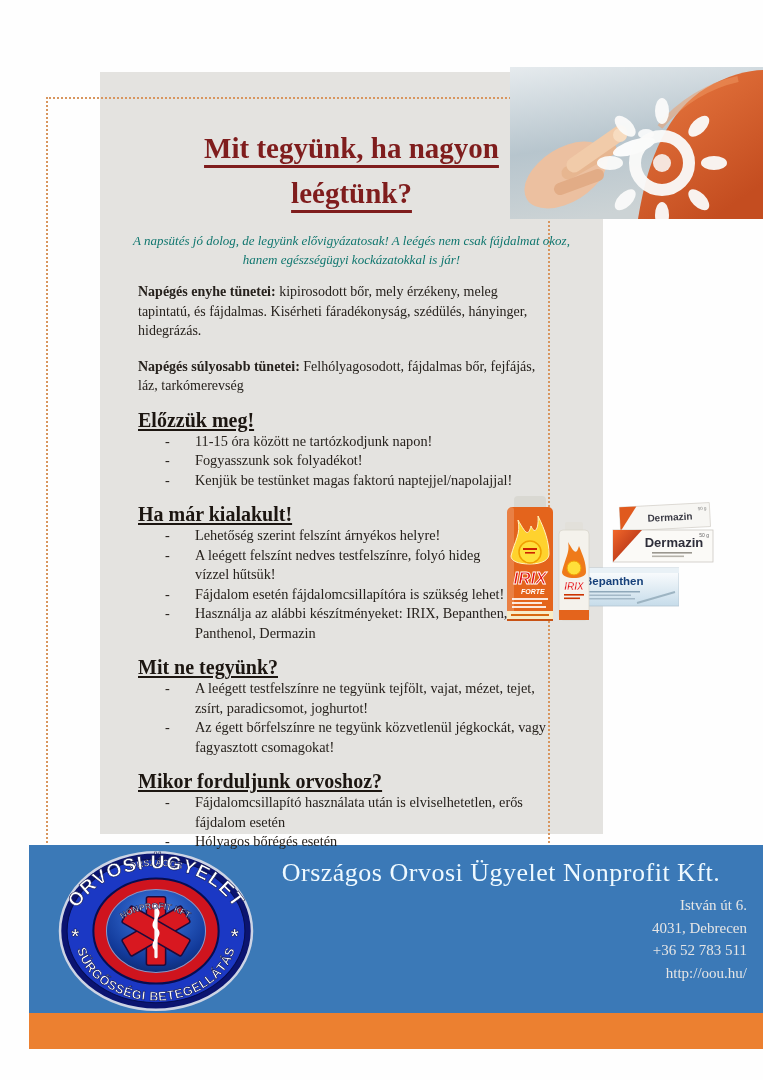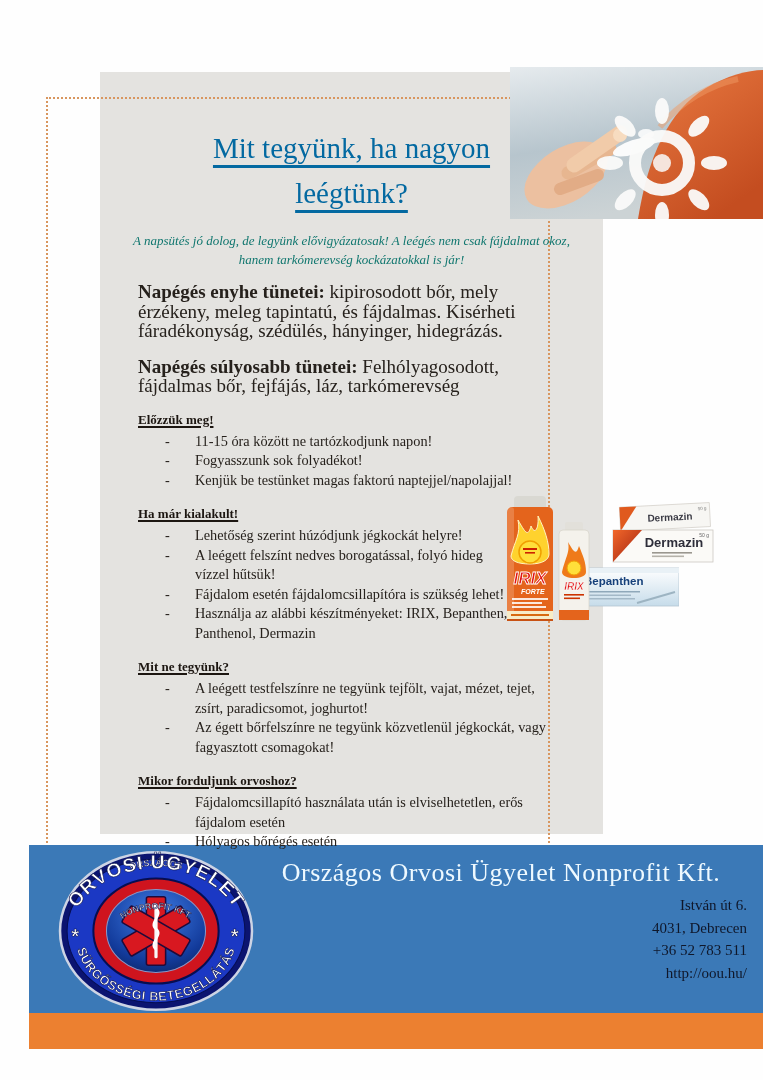--- a/index.html
+++ b/index.html
@@ -2,43 +2,43 @@
 <html><head>
 <meta charset="utf-8">
 <style>
   html,body{margin:0;padding:0;background:#ffffff;}
   .page{position:relative;width:763px;height:1080px;background:#fefefe;overflow:hidden;
         font-family:"Liberation Serif",serif;}
   .gray-panel{position:absolute;left:100px;top:72px;width:503px;height:762px;background:#e4e3e0;z-index:0;}
   .dotted-frame{position:absolute;left:46px;top:97px;width:500px;height:748px;
         border:2px dotted #d8965f;border-bottom:none;z-index:1;}
   .content{position:absolute;left:100px;top:72px;width:503px;z-index:2;color:#26211c;}
-  .title{margin:54px 28px 0 28px;text-align:center;font-size:29px;font-weight:normal;
-        color:#0369a1;line-height:45px;}
+  .title{margin:54px 28px 0 28px;text-align:center;font-size:29px;font-weight:bold;
+        color:#7f1d1d;line-height:45px;}
   .title .tline{text-decoration:underline;text-decoration-thickness:2.5px;text-underline-offset:7px;}
   .intro{margin:15px 18px 0 18px;text-align:center;font-style:italic;font-size:13px;
         line-height:19px;color:#0f766e;}
-  .body-para{margin:16px 50px 0 38px;font-size:19px;line-height:19.5px;}
+  .body-para{margin:16px 50px 0 38px;font-size:14px;line-height:19.5px;}
   .body-para.first{margin-top:13px;}
-  .sec-heading{margin:14px 50px 0 38px;font-size:13px;font-weight:bold;color:#1c1611;
+  .sec-heading{margin:14px 50px 0 38px;font-size:20px;font-weight:bold;color:#1c1611;
         line-height:20px;text-decoration:underline;text-decoration-thickness:1.5px;text-underline-offset:2px;}
   .blist{margin:2px 44px 0 38px;}
   .blist.narrow{margin-right:92px;}
   .bitem{display:flex;font-size:14.3px;line-height:19.5px;}
   .dash{flex:none;width:30px;padding-left:27px;}
   .btext{flex:1;}
   .photo{position:absolute;left:510px;top:67px;width:253px;height:152px;z-index:3;}
   .irix{position:absolute;left:504px;top:494px;width:88px;height:132px;z-index:3;}
   .dermazin{position:absolute;left:612px;top:500px;width:102px;height:70px;z-index:2;}
   .bepanthen{position:absolute;left:579px;top:566px;width:100px;height:44px;z-index:2;}
   .footer-blue{position:absolute;left:29px;top:845px;width:734px;height:188px;background:#3b79b7;z-index:1;}
   .footer-orange{position:absolute;left:29px;top:1013px;width:734px;height:36px;background:#ec8030;z-index:1;}
   .footer-text{position:absolute;left:226px;top:13px;width:492px;}
   .company{font-size:26px;color:#eef9ff;text-align:center;letter-spacing:.5px;}
-  .addr{margin-top:6px;text-align:right;font-size:15px;line-height:22.5px;color:#0f172a;}
+  .addr{margin-top:6px;text-align:right;font-size:15px;line-height:22.5px;color:#e5e5e5;}
   .logo{position:absolute;left:58px;top:850px;width:196px;height:162px;z-index:4;}
   svg{display:block;width:100%;height:100%;}
   .logo-text{font-family:"Liberation Sans",sans-serif;font-weight:bold;fill:#ffffff;
         stroke:#0a1048;stroke-width:.55;}
   .prod-sans{font-family:"Liberation Sans",sans-serif;}
 </style>
 </head>
 <body>
 
 <div class="page">
@@ -47,21 +47,21 @@
   <div class="dotted-frame"></div>
 
   <div class="content">
     <h1 class="title">
       <span class="tline">Mit tegyünk, ha nagyon</span><br>
       <span class="tline">leégtünk?</span>
     </h1>
 
     <p class="intro">
       <span>A napsütés jó dolog, de legyünk elővigyázatosak! A leégés nem csak fájdalmat okoz,</span><br>
-      <span>hanem tarkómerevség kockázatokkal is jár!</span>
+      <span>hanem egészségügyi kockázatokkal is jár!</span>
     </p>
 
     <p class="body-para first">
       <b>Napégés enyhe tünetei:</b>
       <span>kipirosodott bőr, mely érzékeny, meleg tapintatú, és fájdalmas. Kisérheti fáradékonyság, szédülés, hányinger, hidegrázás.</span>
     </p>
     <p class="body-para">
       <b>Napégés súlyosabb tünetei:</b>
       <span>Felhólyagosodott, fájdalmas bőr, fejfájás, láz, tarkómerevség</span>
     </p>
@@ -79,25 +79,25 @@
       <div class="bitem">
         <span class="dash">-</span>
         <span class="btext">Kenjük be testünket magas faktorú naptejjel/napolajjal!</span>
       </div>
     </div>
 
     <h2 class="sec-heading">Ha már kialakult!</h2>
     <div class="blist narrow">
       <div class="bitem">
         <span class="dash">-</span>
-        <span class="btext">Lehetőség szerint húzódjunk jégkockát helyre!</span>
-      </div>
-      <div class="bitem">
-        <span class="dash">-</span>
-        <span class="btext">A leégett felszínt nedves borogatással, folyó hideg vízzel hűtsük!</span>
+        <span class="btext">Lehetőség szerint felszínt árnyékos helyre!</span>
+      </div>
+      <div class="bitem">
+        <span class="dash">-</span>
+        <span class="btext">A leégett felszínt nedves testfelszínre, folyó hideg vízzel hűtsük!</span>
       </div>
       <div class="bitem">
         <span class="dash">-</span>
         <span class="btext">Fájdalom esetén fájdalomcsillapítóra is szükség lehet!</span>
       </div>
       <div class="bitem">
         <span class="dash">-</span>
         <span class="btext">Használja az alábbi készítményeket: IRIX, Bepanthen, Panthenol, Dermazin</span>
       </div>
     </div>

